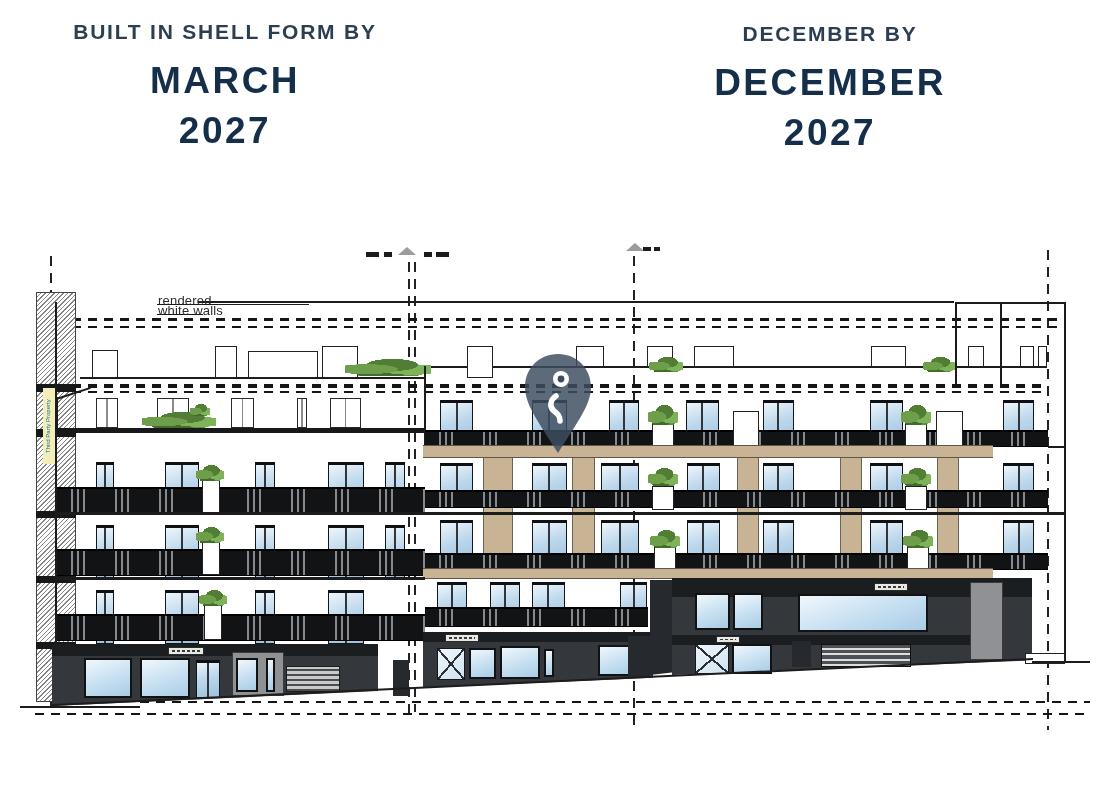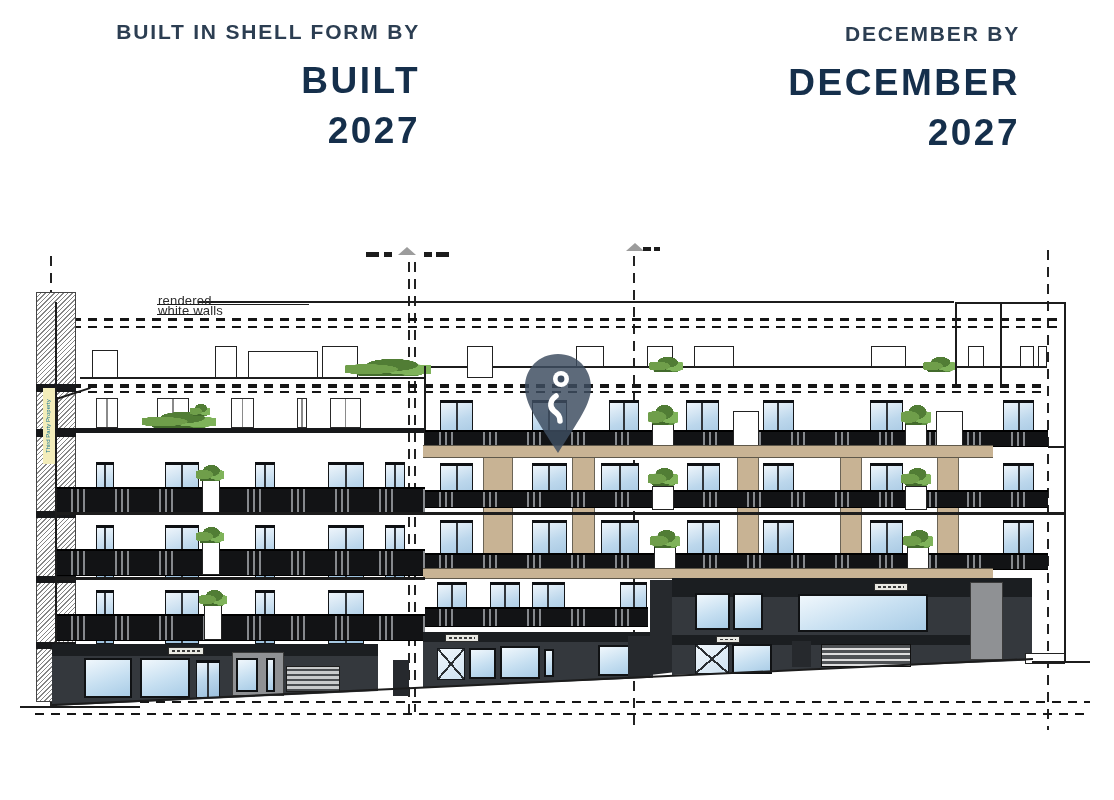--- a/index.html
+++ b/index.html
@@ -5,21 +5,21 @@
   :root{
     --navy-sub:#2c3e52; --navy-big:#152f4b;
     --glass-a:#eef5fb; --glass-b:#bcd7ec; --glass-c:#9cc0dd;
     --tan:#c8b394; --ink:#1c1c1c; --store:#34383d; --fascia:#1b1e21;
     --pin:rgba(62,77,96,0.84);
   }
   *{margin:0;padding:0;box-sizing:border-box}
   html,body{width:1114px;height:800px;background:#fff;overflow:hidden;
     font-family:"Liberation Sans", sans-serif;}
   .page{position:relative;width:1114px;height:800px;background:#fff}
-  .hdr{position:absolute;text-align:right;color:var(--navy-big)}
+  .hdr{position:absolute;text-align:center;color:var(--navy-big)}
   .hdr-left{left:30px;top:20px;width:390px}
   .hdr-right{left:640px;top:22px;width:380px}
   .hdr-sub{font-size:21px;font-weight:600;letter-spacing:1.8px;color:var(--navy-sub);margin-bottom:12px}
   .hdr-big{font-size:37px;font-weight:800;letter-spacing:2.5px;line-height:50px;color:var(--navy-big)}
   .drawing{position:absolute;left:0;top:0;width:1114px;height:800px}
   .sh{position:absolute}
   .hline{background:var(--ink)}
   .vline{background:var(--ink)}
   .hdash{background:repeating-linear-gradient(90deg,#151515 0 9px,transparent 9px 16px)}
   .vdash{background:repeating-linear-gradient(180deg,#222 0 10px,transparent 10px 17px)}
@@ -65,21 +65,21 @@
   .pin-svg{position:absolute;left:522px;top:352px;width:72px;height:104px}
   .pin-body{fill:var(--pin)}
 </style>
 </head>
 <body>
 
 <div class="page">
 
   <div class="hdr hdr-left">
     <div class="hdr-sub">BUILT IN SHELL FORM BY</div>
-    <div class="hdr-big">BUILT</div>
+    <div class="hdr-big">MARCH</div>
     <div class="hdr-big">2027</div>
   </div>
 
   <div class="hdr hdr-right">
     <div class="hdr-sub">DECEMBER BY</div>
     <div class="hdr-big">DECEMBER</div>
     <div class="hdr-big">2027</div>
   </div>
 
   <div class="drawing">

